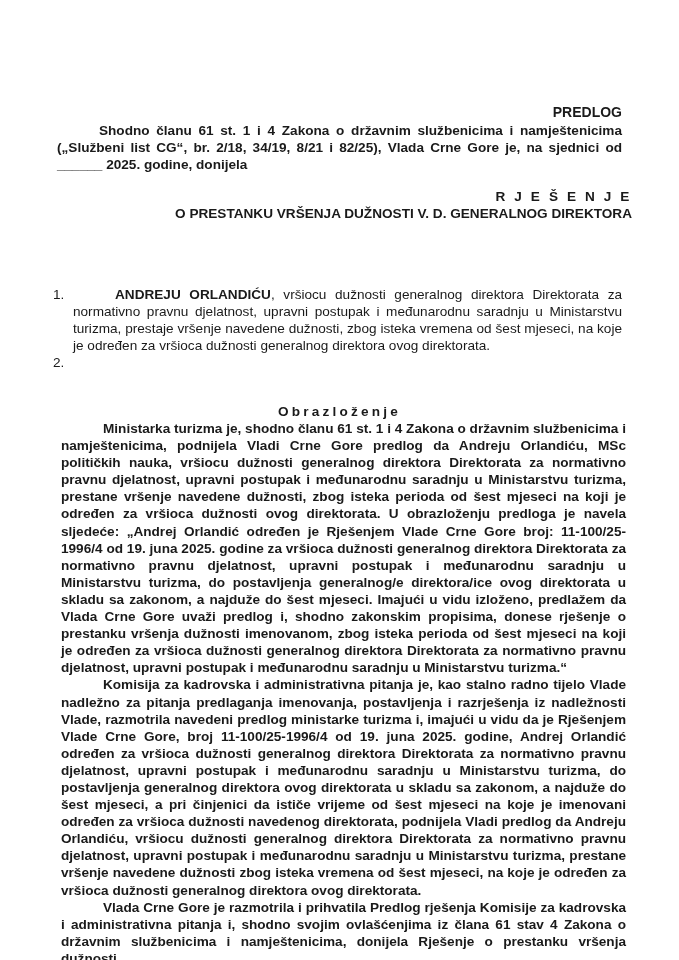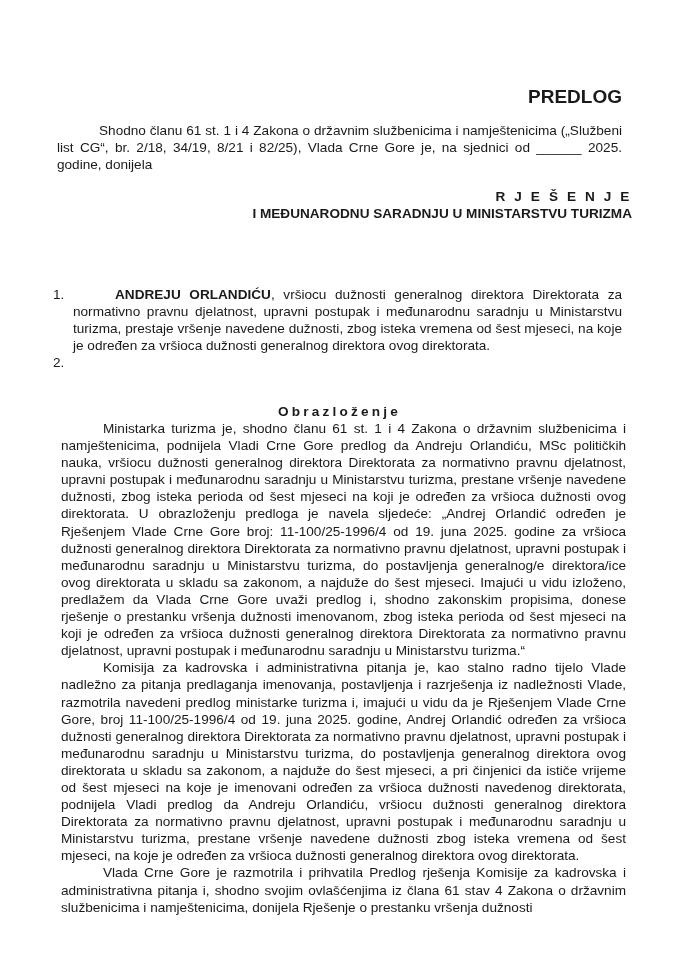--- a/index.html
+++ b/index.html
@@ -3,44 +3,44 @@
   <meta charset="utf-8">
   <style>
     html, body { margin: 0; padding: 0; background: #ffffff; }
     body {
       width: 679px; height: 960px; overflow: hidden; position: relative;
       font-family: "Liberation Sans", sans-serif; color: #1a1a1a;
       font-size: 13.6px; line-height: 17.1px;
     }
     .page { position: absolute; left: 57px; top: 0; width: 565px; }
     .predlog {
-      position: absolute; top: 88px; right: 0; font-weight: bold; font-size: 19px;
+      position: absolute; top: 104px; right: 0; font-weight: bold; font-size: 14px;
     }
-    .para { text-align: justify; text-indent: 42px; margin: 0; }
+    .para { text-align: justify; text-indent: 42px; margin: 0; font-weight: bold; }
     .intro { position: absolute; top: 122px; left: 0; width: 565px; }
     .title-block { position: absolute; top: 188px; left: -10px; width: 585px; text-align: right; font-weight: bold; line-height: 17px; }
     .title-block .spaced { letter-spacing: 2.6px; }
     .list { position: absolute; top: 286px; left: -4px; width: 569px; margin: 0; padding: 0; list-style: none; }
     .list li { position: relative; padding-left: 20px; text-align: justify; }
     .list li .num { position: absolute; left: 0; top: 0; }
     .obraz-title { position: absolute; top: 387px; left: 0; width: 565px; text-align: center; font-weight: bold; letter-spacing: 3.2px; margin-top: 16px; }
     .body-text { position: absolute; top: 420px; left: 4px; width: 565px; }
     b.name { font-weight: bold; margin-left: 42px; }
   </style>
 </head>
 <body>
 
 <div class="page">
   <div class="predlog">PREDLOG</div>
 
   <p class="para intro">Shodno članu 61 st. 1 i 4 Zakona o državnim službenicima i namještenicima („Službeni list CG“, br. 2/18, 34/19, 8/21 i 82/25), Vlada Crne Gore je, na sjednici od ______ 2025. godine, donijela</p>
 
   <div class="title-block">
     <div class="spaced">R J E Š E N J E</div>
-    <div>I MEĐUNARODNU SARADNJU U MINISTARSTVU TURIZMA</div>
+    <div>O PRESTANKU VRŠENJA DUŽNOSTI V. D. GENERALNOG DIREKTORA</div>
   </div>
 
   <ol class="list">
     <li>
       <span class="num">1.</span>
       <b class="name">ANDREJU ORLANDIĆU</b><span>, vršiocu dužnosti generalnog direktora Direktorata za normativno pravnu djelatnost, upravni postupak i međunarodnu saradnju u Ministarstvu turizma, prestaje vršenje navedene dužnosti, zbog isteka vremena od šest mjeseci, na koje je određen za vršioca dužnosti generalnog direktora ovog direktorata.</span>
     </li>
     <li>
       <span class="num">2.</span>
     </li>

